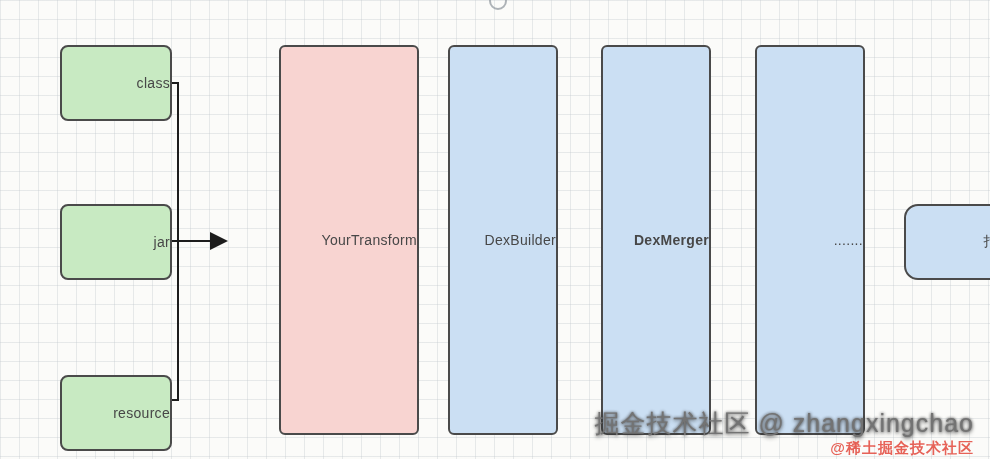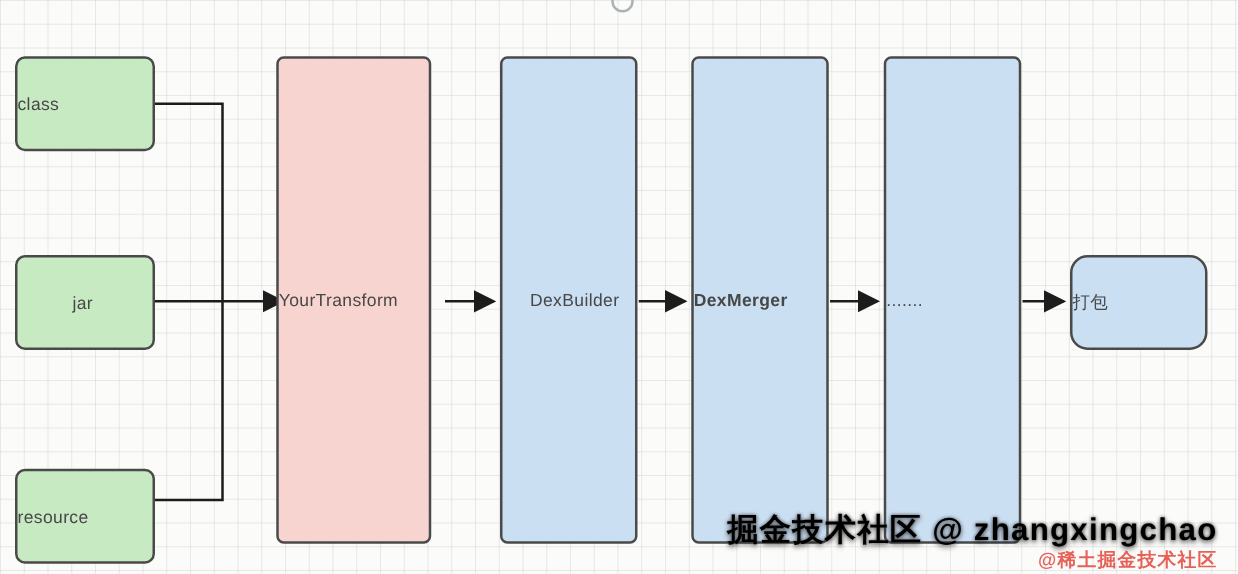--- a/index.html
+++ b/index.html
@@ -8,42 +8,43 @@
     font-family:"Liberation Sans",sans-serif;
     background-color:#fbfbf9;
     background-image:
       linear-gradient(to right, rgba(195,202,208,.38) 1px, transparent 1px),
       linear-gradient(to bottom, rgba(195,202,208,.38) 1px, transparent 1px);
     background-size:19px 19px;
   }
   .node{
     position:absolute;box-sizing:border-box;
     border:2px solid var(--border,#4a4a4a);
-    display:flex;align-items:center;justify-content:flex-start;
+    display:flex;align-items:center;justify-content:flex-end;
     font-size:14px;color:#474747;letter-spacing:.3px;
     z-index:2;
+    margin-left:48px;
   }
   .src{left:12px;width:112px;height:76px;border-radius:8px;background:var(--source-fill,#c8eac2);}
   #node-class{top:45px;}
   #node-jar{top:204px;padding-left:44px;}
   #node-resource{top:375px;}
   .tall{top:45px;height:390px;border-radius:6px;}
-  #node-transform{left:221px;width:124px;background:var(--transform-fill,#f8d4d1);}
+  #node-transform{left:231px;width:140px;background:var(--transform-fill,#f8d4d1);}
   #node-dexbuilder{left:400px;width:110px;background:var(--stage-fill,#cbdff3);padding-left:22px;}
   #node-dexmerger{left:553px;width:110px;background:var(--stage-fill,#cbdff3);font-weight:bold;}
   #node-ellipsis{left:707px;width:110px;background:var(--stage-fill,#cbdff3);}
   #node-package{left:856px;top:204px;width:110px;height:76px;border-radius:14px;background:var(--stage-fill,#cbdff3);}
   svg.wires{position:absolute;left:0;top:0;z-index:1;pointer-events:none;}
   .top-marker{
     position:absolute;left:489px;top:-8px;width:14px;height:14px;
     border:2px solid #9aa0a6;border-radius:50%;opacity:.8;z-index:1;
   }
   .wm{position:absolute;right:16px;text-align:right;z-index:3;white-space:nowrap;}
   .wm-main{
-    bottom:19px;font-size:25px;font-weight:bold;color:#000000;
+    bottom:19px;font-size:25px;font-weight:normal;color:#737373;
     text-shadow:0 0 3px rgba(70,70,70,.95),0 2px 4px rgba(0,0,0,.45);
     letter-spacing:1px;
   }
   .wm-sub{
     bottom:1px;font-size:15px;font-weight:bold;
     color:var(--watermark-sub,#e23d30);opacity:.8;letter-spacing:1px;
   }
 </style>
 </head>
 <body>

